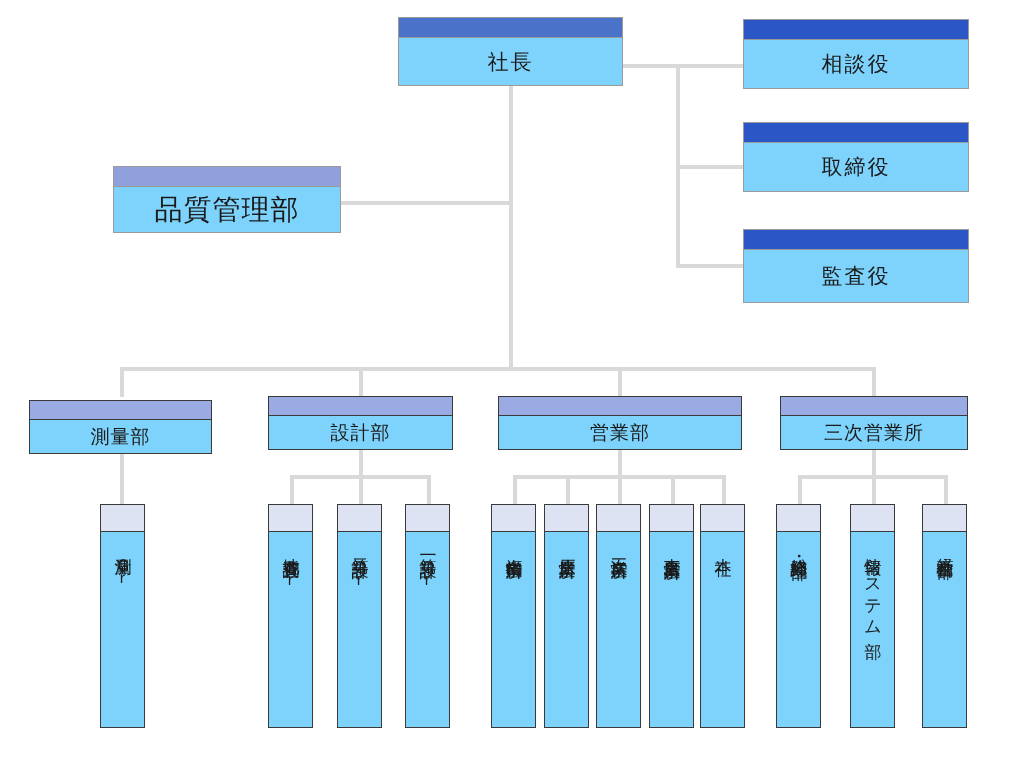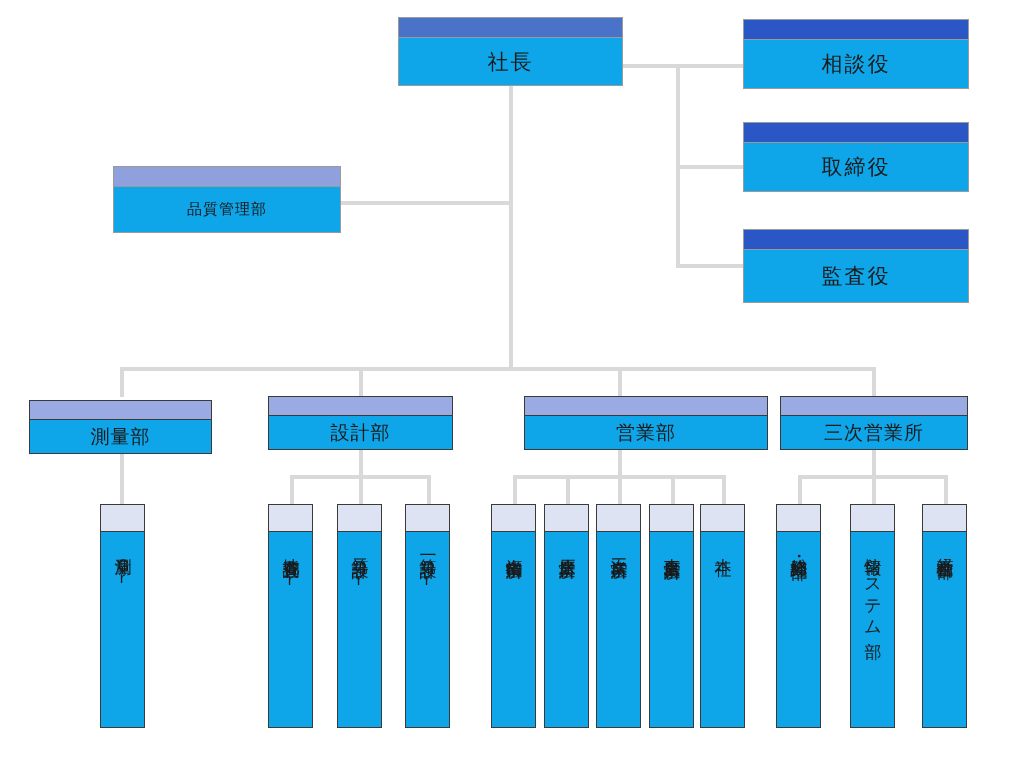--- a/index.html
+++ b/index.html
@@ -34,40 +34,40 @@
     width:100%;
     flex:0 0 auto;
   }
   .node .body{
     box-sizing:border-box;
     flex:1 1 auto;
     display:flex;
     align-items:center;
     justify-content:center;
     text-align:center;
-    background:#0ea5e9;
+    background:#7dd3fc;
   }
 
   
   .exec{border:1px solid #9a9a9a;}
   .exec .hdr{height:20px;background:#2b56c6;border-bottom:1px solid #9a9a9a;}
   .exec .body{font-size:21px;letter-spacing:2px;}
 
   
   .pres .hdr{background:#4a72c8;}
 
   
   .dept{border:1px solid #3a3a3a;}
   .dept .hdr{height:19px;background:#9aaae2;border-bottom:1px solid #3a3a3a;}
   .dept .body{font-size:19px;letter-spacing:1px;}
 
   
   .qc{border:1px solid #9a9a9a;}
   .qc .hdr{height:20px;background:#8fa0dc;border-bottom:1px solid #9a9a9a;}
-  .qc .body{font-size:15px;letter-spacing:1px;}
+  .qc .body{font-size:28px;letter-spacing:1px;}
 
   
   .grp{border:1px solid #3a3a3a;}
   .grp .hdr{height:27px;background:#dee3f3;border-bottom:1px solid #3a3a3a;}
   .grp .body{
     align-items:flex-start;
     justify-content:center;
     padding-top:13px;
   }
   .vtext{
@@ -152,21 +152,21 @@
   <div class="node dept" style="left:29px;top:400px;width:183px;height:54px;">
     <div class="hdr"></div>
     <div class="body">測量部</div>
   </div>
 
   <div class="node dept" style="left:268px;top:396px;width:185px;height:54px;font-family:Liberation Mono, monospace;">
     <div class="hdr"></div>
     <div class="body">設計部</div>
   </div>
 
-  <div class="node dept" style="left:498px;top:396px;width:244px;height:54px;margin-left:26px;">
+  <div class="node dept" style="left:498px;top:396px;width:244px;height:54px;">
     <div class="hdr"></div>
     <div class="body">営業部</div>
   </div>
 
   <div class="node dept" style="left:780px;top:396px;width:188px;height:54px;">
     <div class="hdr"></div>
     <div class="body">三次営業所</div>
   </div>
 
   <div class="node grp" style="left:100px;top:504px;width:45px;height:224px;">

